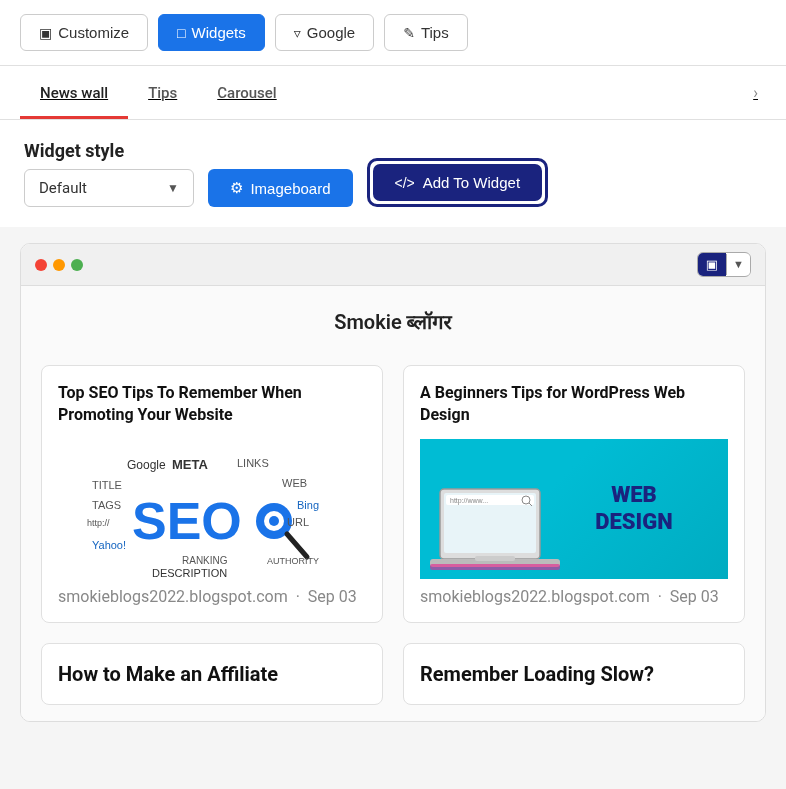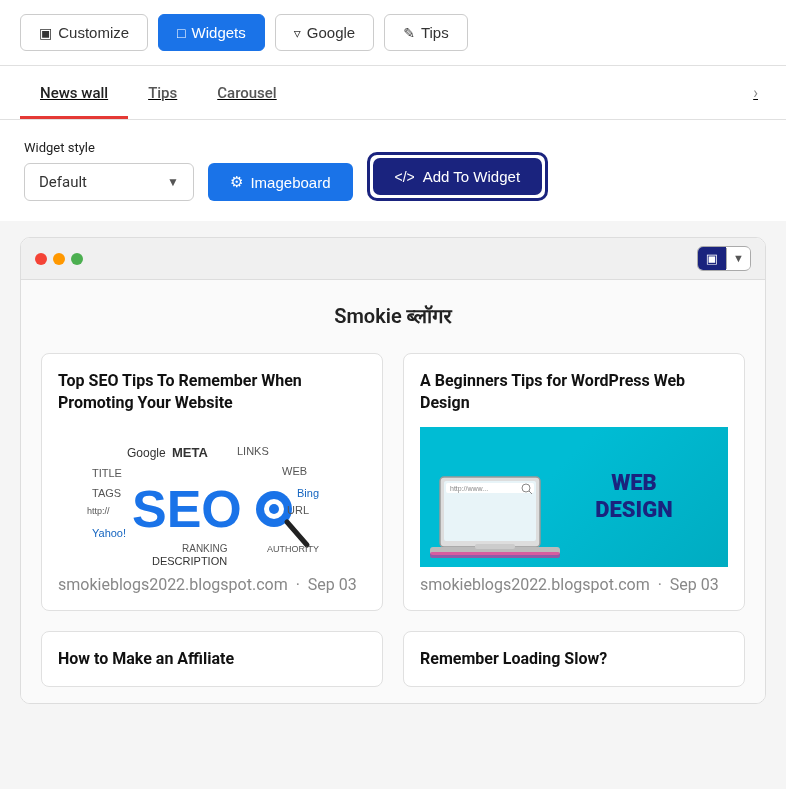--- a/index.html
+++ b/index.html
@@ -84,22 +84,22 @@
     
     .widget-section {
       background: #fff;
       padding: 20px 24px;
       display: flex;
       align-items: flex-end;
       flex-wrap: wrap;
       gap: 14px;
     }
     .widget-style-label {
-      font-size: 13px;
-      font-weight: 400;
+      font-size: 18px;
+      font-weight: 700;
       color: #222;
       margin-bottom: 8px;
     }
     .widget-style-col {
       display: flex;
       flex-direction: column;
     }
     .dropdown-select {
       display: flex;
       align-items: center;
@@ -218,21 +218,21 @@
     
     .blog-preview {
       background: #fafafa;
       padding: 16px 20px;
     }
     .blog-title-header {
       text-align: center;
       font-size: 20px;
       font-weight: 600;
       color: #222;
-      margin-bottom: 18px;
+      margin-bottom: 24px;
       padding: 6px 0;
     }
 
     .cards-grid {
       display: grid;
       grid-template-columns: 1fr 1fr;
       gap: 20px;
     }
     .card {
       background: #fff;
@@ -283,21 +283,21 @@
     }
 
     .card-meta {
       font-size: 16px;
       color: #888;
       margin-top: 8px;
     }
     .card-meta-dot { margin: 0 4px; }
 
     .card-partial-title {
-      font-size: 16px;
+      font-size: 20px;
       font-weight: 700;
       color: #111;
       line-height: 1.4;
     }
   </style>
 </head>
 <body>
 
 <nav class="top-nav">
   <button class="nav-btn">

